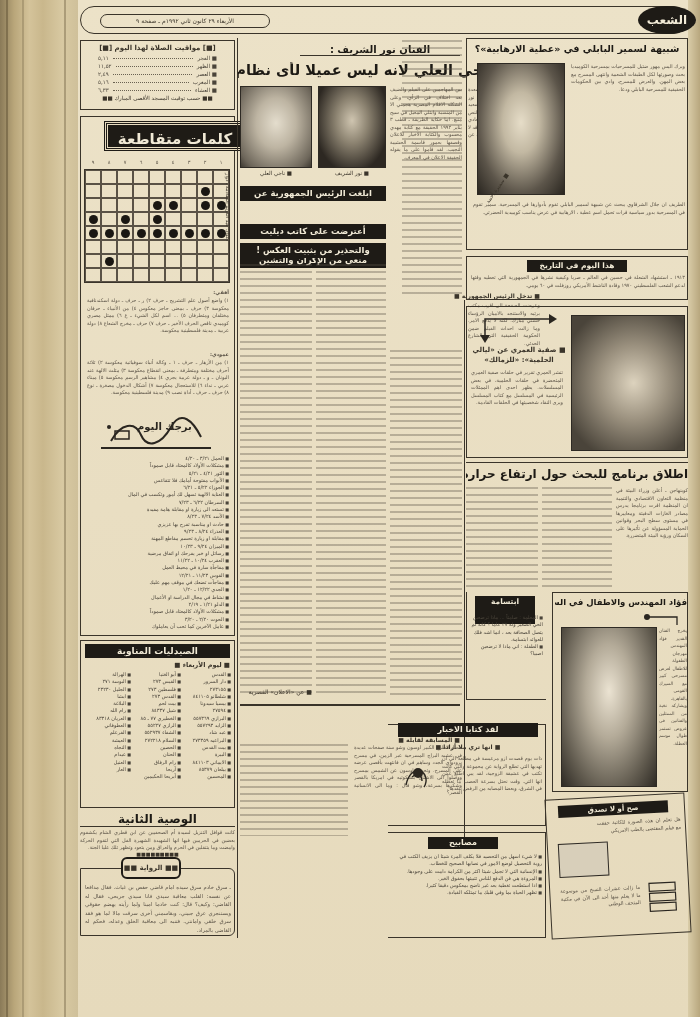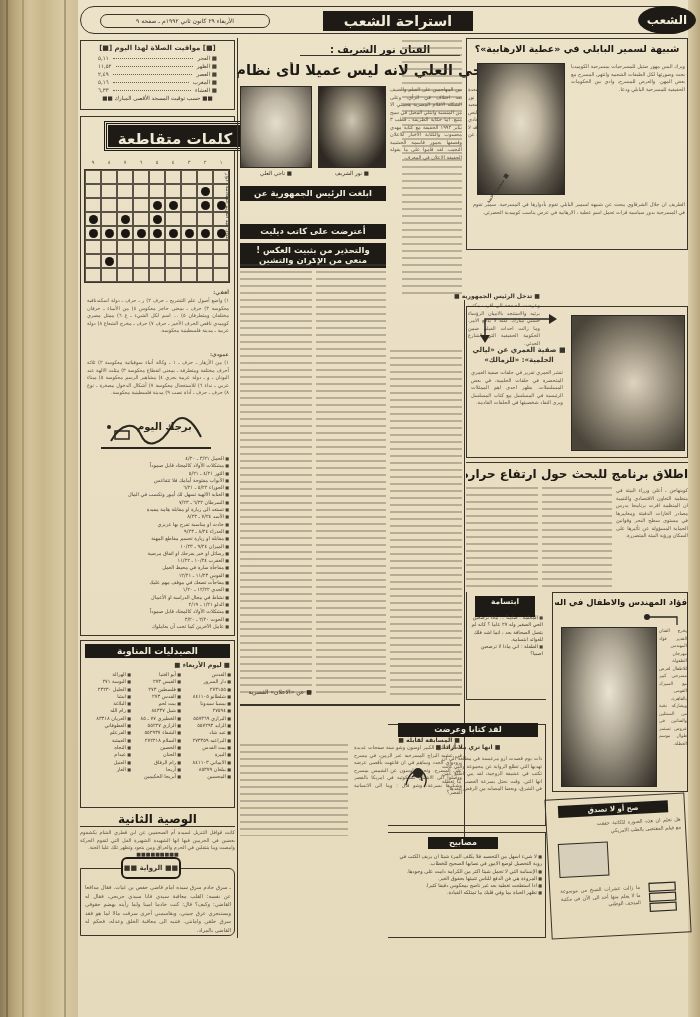--- a/index.html
+++ b/index.html
@@ -35,21 +35,20 @@
   <div class="crease" style="left:22px;opacity:.3"></div>
   <div class="crease" style="left:64px;opacity:.4"></div>
 </div>
 
 <div class="page">
 <div class="right-edge"></div>
 
 <div class="abs" style="left:0;top:4px;width:610px;height:32px;">
   <div class="abs" style="left:2px;top:2px;width:608px;height:28px;border:1.5px solid #3a342a;border-radius:14px;"></div>
   <div class="abs small" style="left:22px;top:10px;width:170px;height:14px;border:1.5px solid #3a342a;border-radius:8px;text-align:center;line-height:12px;font-size:6px;">الأربعاء ٢٩ كانون ثاني ١٩٩٢م ـ صفحة ٩</div>
-  <div class="abs bar-title" style="left:245px;top:7px;width:150px;height:20px;font-size:14px;line-height:20px;letter-spacing:1px;">استراحة الشعب</div>
   <div class="abs" style="left:560px;top:2px;width:58px;height:28px;background:#1e1b16;border-radius:50%;color:#f1ead6;font-weight:bold;font-size:12px;text-align:center;line-height:28px;direction:rtl;">
     <span>الشعب</span>
   </div>
 </div>
 
 <div class="abs box" style="left:2px;top:40px;width:155px;height:70px;padding:3px 17px;">
   <div class="small" style="text-align:center;font-size:7px;font-weight:bold;margin-bottom:2px;">[■] مواقيت الصلاة لهذا اليوم [■]</div>
   <div class="prayer-row">
         <span>■ الفجر</span>
         <span class="dots"></span>
@@ -302,21 +301,21 @@
 <div class="abs rule" style="left:386px;top:300px;width:1px;height:540px;"></div>
 <div class="abs rule" style="left:162px;top:704px;width:220px;height:1.5px;"></div>
 
 <div class="abs" style="left:162px;top:708px;width:222px;height:130px;">
   <div class="small" style="position:absolute;left:120px;top:28px;width:100px;font-weight:bold;text-align:right;font-size:6px;">■ المسابقة لقابلة ■</div>
   <div class="abs txt" style="left:114px;top:36px;width:108px;height:92px;">حصل الطرح الكبير اوسون وشو سنة صفحات عديدة في عشبه البراج المسرحية عبر الزمن، في مسرح برودواي الجدد وساهم في ان فانتهت بأقصى عرضه على المسرح. وتحدث اوسون عن الشمس بمسرح ووصلوا الى الاشتال بتشكوتيه في امريكا بالقصر وشكرها بسرعة، وشو قال : وما الى الانسانية القصر؟</div>
   <div class="abs txt lines" style="left:0;top:36px;width:108px;height:92px;"></div>
 </div>
 
 <div class="abs box" style="left:310px;top:724px;width:158px;height:102px;border-left:none;">
-  <div class="abs bar-title" style="left:10px;top:-2px;width:140px;height:14px;font-size:8px;line-height:14px;">لقد كتابا وعرضت</div>
+  <div class="abs bar-title" style="left:10px;top:-2px;width:140px;height:14px;font-size:8px;line-height:14px;">لقد كتابا الاخبار</div>
   <div class="abs small" style="left:10px;top:18px;width:140px;text-align:center;font-weight:bold;font-size:6px;">■ انها تري ملا أرادا ■</div>
   <div class="abs" style="left:10px;top:30px;width:40px;height:40px;">
     <svg width="40" height="40" viewBox="0 0 40 40">
           <path d="M8 30 C10 20,16 14,22 16 C28 18,30 26,26 32 M14 22 c4 -4 10 -2 10 4" fill="none" stroke="#2a2620" stroke-width="1.4"></path>
           <circle cx="20" cy="18" r="5" fill="#2a2620"></circle>
         </svg>
   </div>
   <div class="abs txt" style="left:54px;top:30px;width:100px;height:68px;">ذات يوم قصدت ازو مرعيسة في مطلعة الى ان تهديها التي تطلع الرواية عن محموعة والتي كانت تكتب في عشيقة الزوجية، لقد يبي اطلع عمن انها التي. وقت نحتل بسرعة العصب ما تعطله في الشرق، وبعضا المصابه من الرفض بنقدها .</div>
 </div>
 
@@ -332,20 +331,24 @@
 </div>
 
 <div class="abs box" style="left:388px;top:38px;width:222px;height:212px;">
   <div class="headline" style="position:absolute;left:2px;top:4px;width:216px;font-size:9.5px;">شبيهة لسمير البابلي في «عطية الارهابية»؟</div>
   <div class="abs photo" style="left:10px;top:24px;width:88px;height:132px;background:radial-gradient(ellipse at 50% 45%,#e6ddc8 0%,#c2b8a2 30%,#5c554a 70%,#2a2620 100%);"></div>
   <div class="abs caption" style="left:10px;top:146px;width:40px;transform:rotate(-55deg);">■ سميرة أحمد</div>
   <div class="abs txt" style="left:104px;top:24px;width:114px;height:132px;">وبرك اليس مهور ضئيل للمسرحيات بمسرحية الكوميديا بحث وصورتها لكل الطبقات الشعبية وانتهى المسرح مع بعض المهن. والعرض للمسرح، وادي بين الحكومات الحقيقية للمسرحية البابلي ودعا.</div>
   <div class="abs txt" style="left:6px;top:162px;width:212px;height:46px;">الطريف ان جلال الشرقاوي يبحث عن شبيهة لسمير البابلي تقوم بأدوارها في المسرحية. سمير تقوم في المسرحية بدور سياسية قرات تحمل اسم عطية ، الارهابية في عرض يناسب كوميدية الحضرتي.</div>
 </div>
 
+<div class="abs box" style="left:388px;top:256px;width:222px;height:44px;">
+  <div class="abs bar-title" style="left:60px;top:3px;width:100px;height:12px;font-size:7.5px;line-height:12px;">هذا اليوم في التاريخ</div>
+  <div class="abs txt" style="left:4px;top:17px;width:214px;height:24px;">١٩١٣ ـ استشهاد الشعلة في حسين في العالم ـ صربا وكيفية نشرها في الجمهورية التي تعطيه وقتها لدعم الشعب الفلسطيني ١٩٧٠ وقادة الناشط الأمريكي روزفلت في ٦٠ يومي.</div>
+</div>
 
 <div class="abs txt lines" style="left:324px;top:40px;width:60px;height:255px;"></div>
 
 <div class="abs box" style="left:388px;top:306px;width:222px;height:152px;">
   <svg class="abs" style="left:12px;top:4px;" width="80" height="34" viewBox="0 0 80 34">
     <path d="M6 30 V8 H70" fill="none" stroke="#2a2620" stroke-width="1.5"></path>
         <polygon points="70,3 78,8 70,13" fill="#2a2620"></polygon>
         <polygon points="1,24 11,24 6,32" fill="#2a2620"></polygon>
   </svg>
   <div class="abs small" style="left:4px;top:38px;width:96px;white-space:normal;font-weight:bold;font-size:7px;line-height:10px;text-align:center;">■ صفية العمري عن «ليالي الحلمية»: «للزمالك»</div>
@@ -354,21 +357,21 @@
 </div>
 
 <div class="abs" style="left:388px;top:462px;width:222px;height:128px;border-top:1.5px solid #3a342a;">
   <div class="headline" style="font-size:12px;margin-top:4px;">اطلاق برنامج للبحث حول ارتفاع حرارة الارض</div>
   <div class="abs txt" style="left:150px;top:24px;width:72px;height:100px;">كوبنهاجن ـ أعلن وزراء البيئة في منظمة التعاون الاقتصادي والتنمية ان المنظمة اقرت برنامجا يدرس مصادر الغازات الدفيئة ومعاييرها في مستوى سطح البحر وقوانين الحماية المسؤولة عن تأثيرها على السكان ورؤية البيئة المتضررة.</div>
   <div class="abs txt lines" style="left:76px;top:24px;width:70px;height:100px;"></div>
   <div class="abs txt lines" style="left:0;top:24px;width:72px;height:100px;"></div>
 </div>
 
 <div class="abs box" style="left:388px;top:592px;width:80px;height:108px;border-right:none;border-top:none;">
-  <div class="abs bar-title" style="left:8px;top:4px;width:60px;height:21px;font-size:7.5px;line-height:12px;">ابتسامة</div>
+  <div class="abs bar-title" style="left:8px;top:4px;width:60px;height:28px;font-size:7.5px;line-height:12px;">ابتسامة</div>
   <ul class="ul abs" id="smile-list" style="left:4px;top:22px;width:72px;">
         <li style="white-space: normal;">المعلمة : صامتاً ... ماذا ترضعين الحي الصغير وله ٢٧ عاما ؟ كانه لم يتصل الصحافة بعد ، انما اشد فلك للعوائد ابتسامة.</li>
         <li style="white-space: normal;">الطفلة : اني ماذا لا ترضعين اصبيا؟</li>
       </ul>
 </div>
 
 <div class="abs box" style="left:474px;top:592px;width:136px;height:200px;">
   <div class="headline" style="position:absolute;left:2px;top:4px;width:132px;font-size:8.5px;">فؤاد المهندس والاطفال في السيرك</div>
   <svg class="abs" style="left:90px;top:18px;" width="40" height="16" viewBox="0 0 40 16">
         <circle cx="4" cy="6" r="3" fill="#2a2620"></circle>

